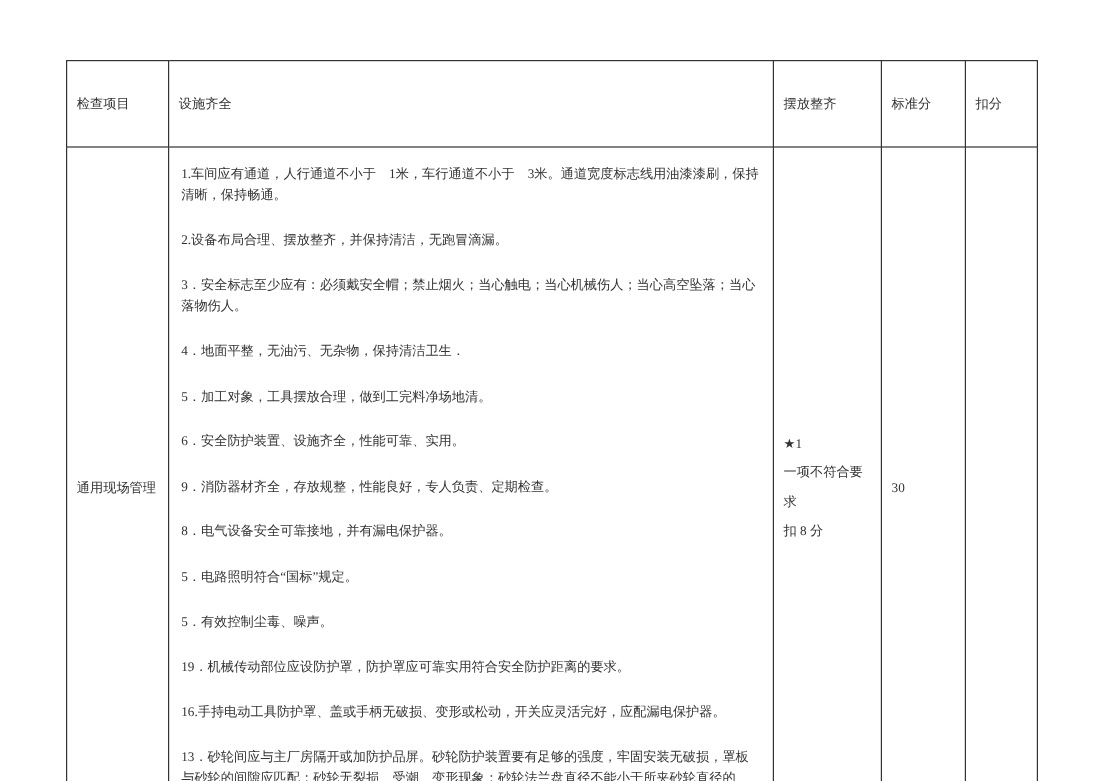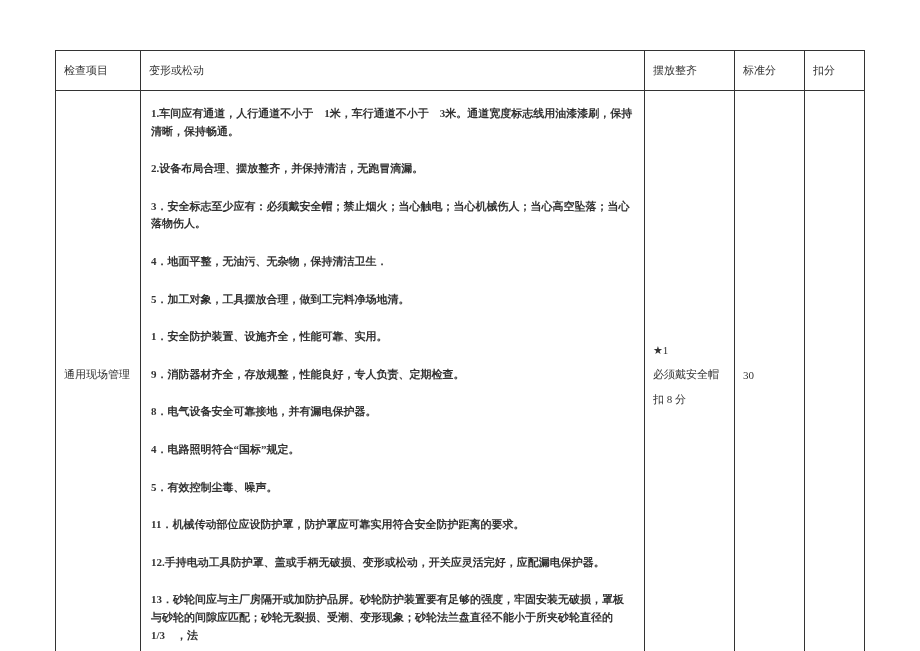--- a/index.html
+++ b/index.html
@@ -23,36 +23,35 @@
     }
     th, td {
       border: 1px solid #333333;
       padding: 10px 8px;
       text-align: left;
       vertical-align: top;
       font-weight: normal;
     }
     th {
       vertical-align: middle;
-      padding: 12px 8px;
+      padding: 28px 8px;
       font-size: 11px;
     }
     .col-project { width: 85px; }
     .col-content { width: auto; }
     .col-criteria { width: 90px; }
     .col-score { width: 70px; }
     .col-deduct { width: 60px; }
     .content-cell {
       line-height: 1.6;
       padding: 14px 10px;
     }
     .content-cell p {
       margin-bottom: 20px;
       word-break: break-all;
-      font-weight: bold;
     }
     .content-cell p:last-child {
       margin-bottom: 0;
     }
     .project-cell {
       vertical-align: middle;
       text-align: left;
       padding-left: 8px;
     }
     .criteria-cell {
@@ -74,47 +73,47 @@
     <colgroup>
       <col class="col-project">
       <col class="col-content">
       <col class="col-criteria">
       <col class="col-score">
       <col class="col-deduct">
     </colgroup>
     <thead>
       <tr>
         <th>检查项目</th>
-        <th>变形或松动</th>
+        <th>设施齐全</th>
         <th>摆放整齐</th>
         <th>标准分</th>
         <th>扣分</th>
       </tr>
     </thead>
     <tbody>
       <tr>
         <td class="project-cell">通用现场管理</td>
         <td class="content-cell">
           <p>1.车间应有通道，人行通道不小于　1米，车行通道不小于　3米。通道宽度标志线用油漆漆刷，保持清晰，保持畅通。</p>
           <p>2.设备布局合理、摆放整齐，并保持清洁，无跑冒滴漏。</p>
           <p>3．安全标志至少应有：必须戴安全帽；禁止烟火；当心触电；当心机械伤人；当心高空坠落；当心落物伤人。</p>
           <p>4．地面平整，无油污、无杂物，保持清洁卫生．</p>
           <p>5．加工对象，工具摆放合理，做到工完料净场地清。</p>
-          <p>1．安全防护装置、设施齐全，性能可靠、实用。</p>
+          <p>6．安全防护装置、设施齐全，性能可靠、实用。</p>
           <p>9．消防器材齐全，存放规整，性能良好，专人负责、定期检查。</p>
           <p>8．电气设备安全可靠接地，并有漏电保护器。</p>
-          <p>4．电路照明符合“国标”规定。</p>
+          <p>5．电路照明符合“国标”规定。</p>
           <p>5．有效控制尘毒、噪声。</p>
-          <p>11．机械传动部位应设防护罩，防护罩应可靠实用符合安全防护距离的要求。</p>
-          <p>12.手持电动工具防护罩、盖或手柄无破损、变形或松动，开关应灵活完好，应配漏电保护器。</p>
+          <p>19．机械传动部位应设防护罩，防护罩应可靠实用符合安全防护距离的要求。</p>
+          <p>16.手持电动工具防护罩、盖或手柄无破损、变形或松动，开关应灵活完好，应配漏电保护器。</p>
           <p>13．砂轮间应与主厂房隔开或加防护品屏。砂轮防护装置要有足够的强度，牢固安装无破损，罩板与砂轮的间隙应匹配；砂轮无裂损、受潮、变形现象；砂轮法兰盘直径不能小于所夹砂轮直径的　　　　1/3　，法</p>
         </td>
         <td class="criteria-cell">
           <div>★1</div>
-          <div>必须戴安全帽</div>
+          <div>一项不符合要求</div>
           <div>扣 8 分</div>
         </td>
         <td class="score-cell">30</td>
         <td class="deduct-cell"></td>
       </tr>
     </tbody>
   </table>
 </div>
 
 </body></html>

